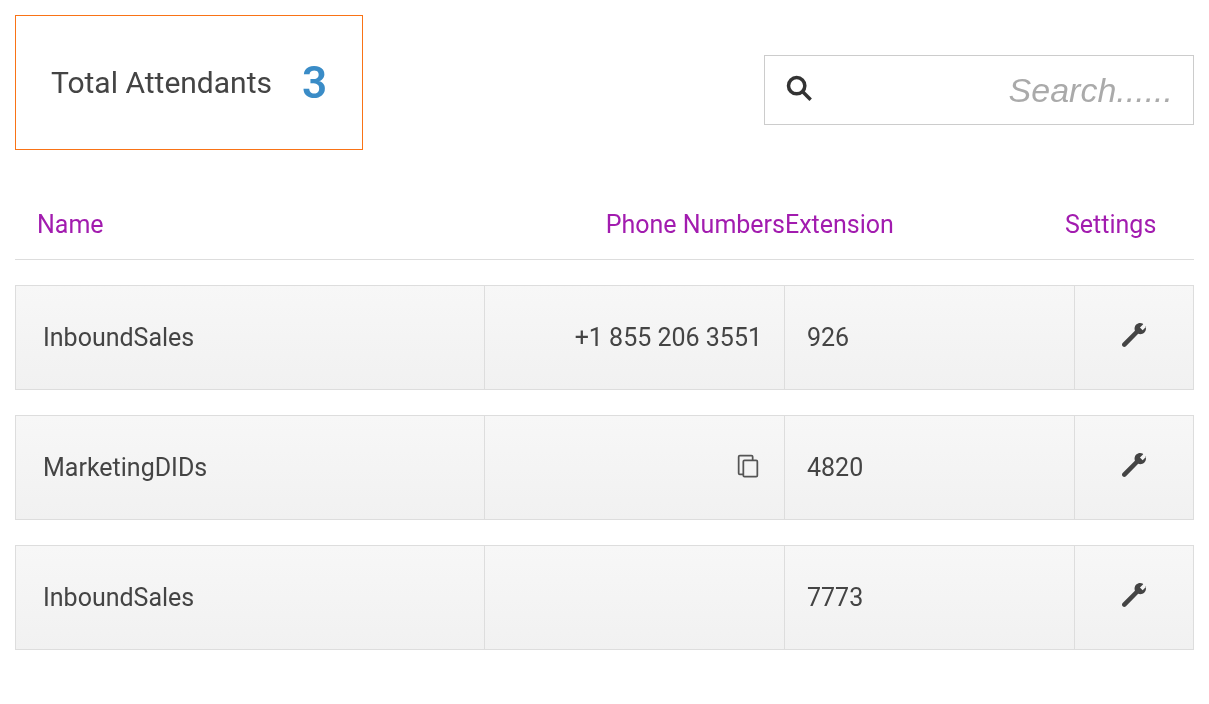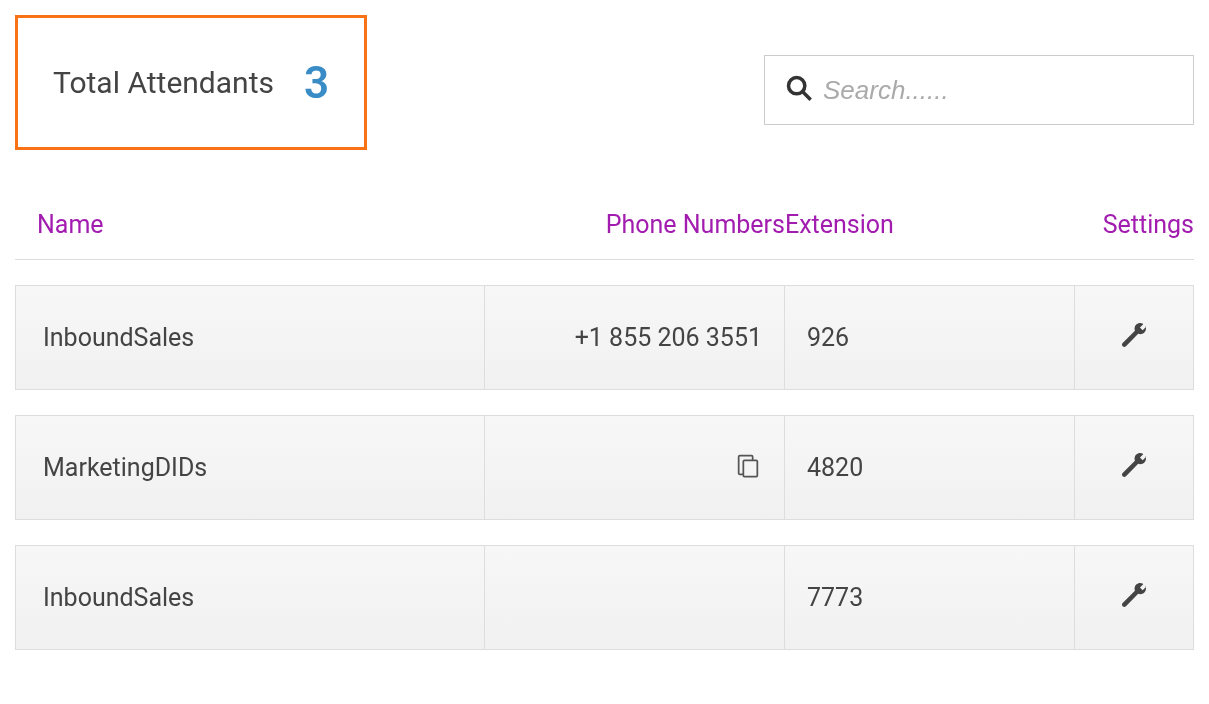--- a/index.html
+++ b/index.html
@@ -13,21 +13,21 @@
       padding: 15px;
       color: #333;
     }
     .header-row {
       display: flex;
       align-items: flex-start;
       gap: 0;
       margin-bottom: 40px;
     }
     .total-box {
-      border: 3px solid #f97316;
+      border: 1px solid #f97316;
       padding: 25px 35px;
       display: flex;
       align-items: center;
       gap: 30px;
       height: 135px;
     }
     .total-label {
       font-size: 30px;
       color: #444;
       font-weight: 400;
@@ -73,40 +73,41 @@
     .search-icon {
       width: 28px;
       height: 28px;
       color: #333;
       flex-shrink: 0;
       margin-right: 10px;
     }
     .search-input {
       border: none;
       outline: none;
-      font-size: 26px;
+      font-size: 34px;
       color: #999;
       width: 100%;
       font-style: italic;
+      text-align: right;
     }
     .search-input::placeholder {
       color: #aaa;
       font-style: italic;
     }
     .table-header {
       display: flex;
       padding: 20px 0;
       border-bottom: 1px solid #ddd;
       font-size: 25px;
       color: #a21caf;
     }
     .col-name { width: 470px; padding-left: 22px; }
     .col-phone { width: 300px; text-align: right; }
     .col-ext { width: 280px; }
-    .col-settings { flex: 1; text-align: right; overflow: hidden; }
+    .col-settings { flex: 1; text-align: left; overflow: hidden; }
     .table-body {
       margin-top: 25px;
     }
     .table-row {
       display: flex;
       margin-bottom: 25px;
     }
     .cell {
       background: linear-gradient(to bottom, #f7f7f7, #f1f1f1);
       border: 1px solid #ddd;

